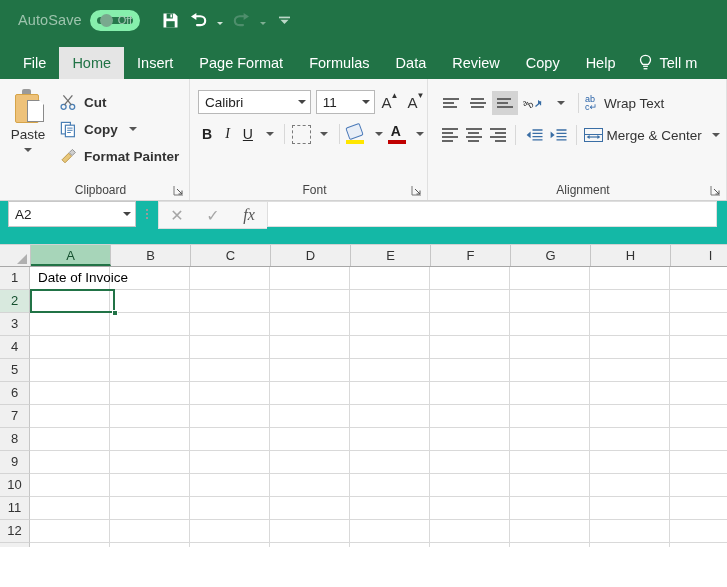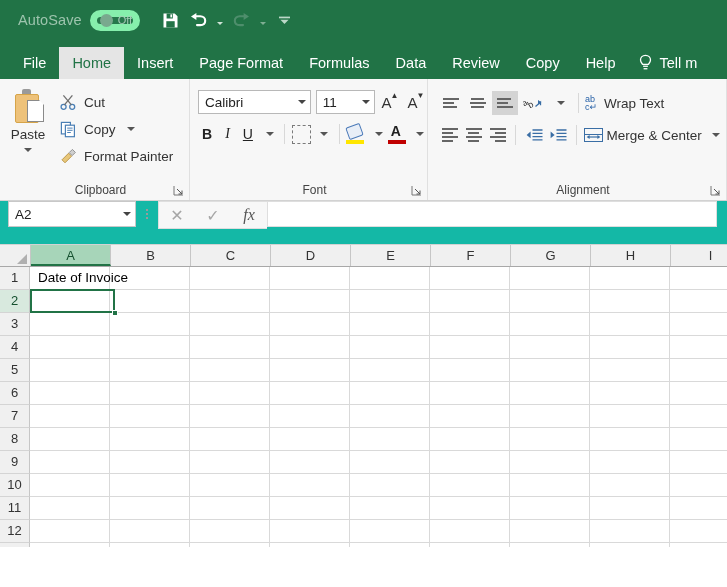--- a/index.html
+++ b/index.html
@@ -200,21 +200,21 @@
     flex-direction: column;
     gap: 5px;
   }
   .clip-row {
     display: flex;
     align-items: center;
     height: 22px;
     gap: 7px;
     padding-left: 4px;
   }
-  .clip-row .lbl { font-size: 13.5px; color: #333; }
+  .clip-row .lbl { font-size: 13.5px; color: #333; font-weight: bold; }
   .mini-caret {
     width: 0; height: 0; margin-left: 4px;
     border-left: 4px solid transparent;
     border-right: 4px solid transparent;
     border-top: 4px solid #555;
   }
 
   
   .g-font { width: 238px; }
   .font-row1 { display: flex; align-items: center; padding: 7px 0 0 8px; gap: 5px; }

